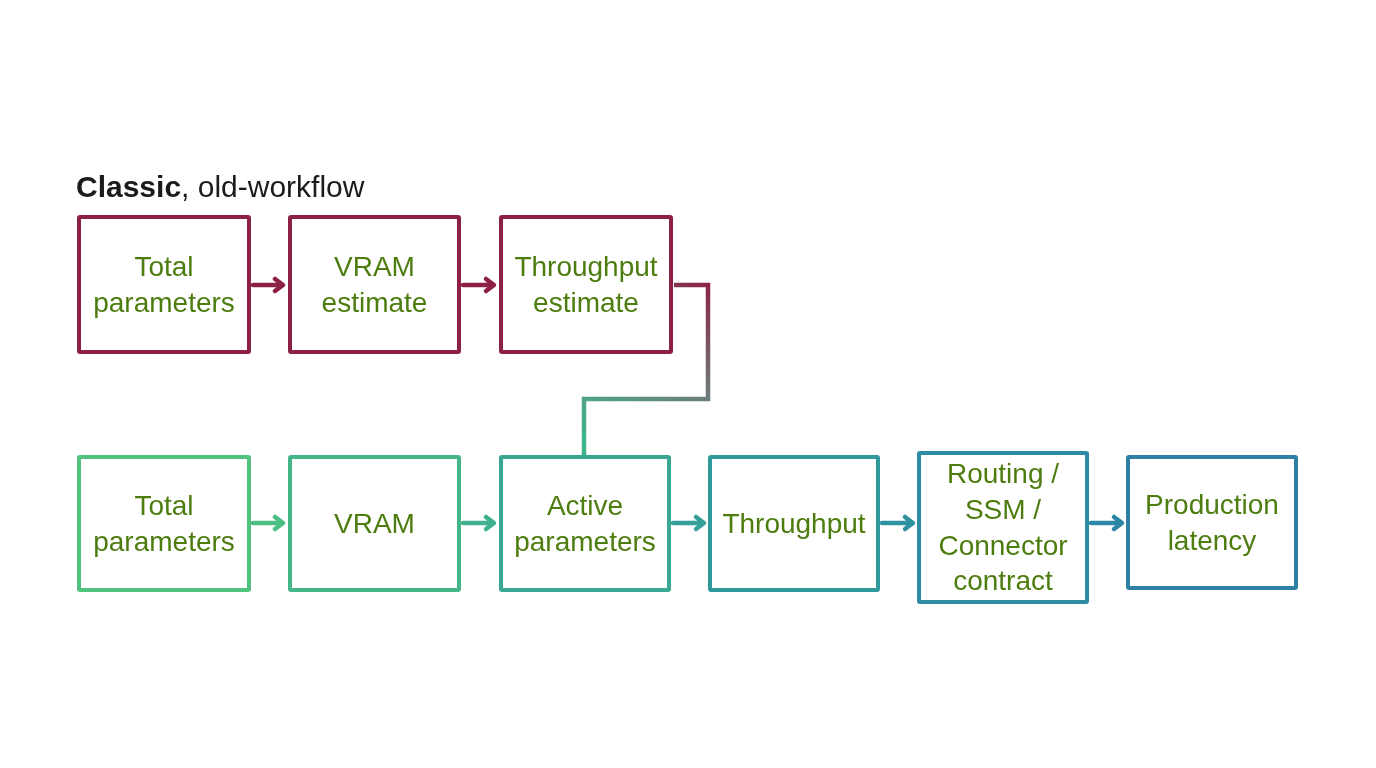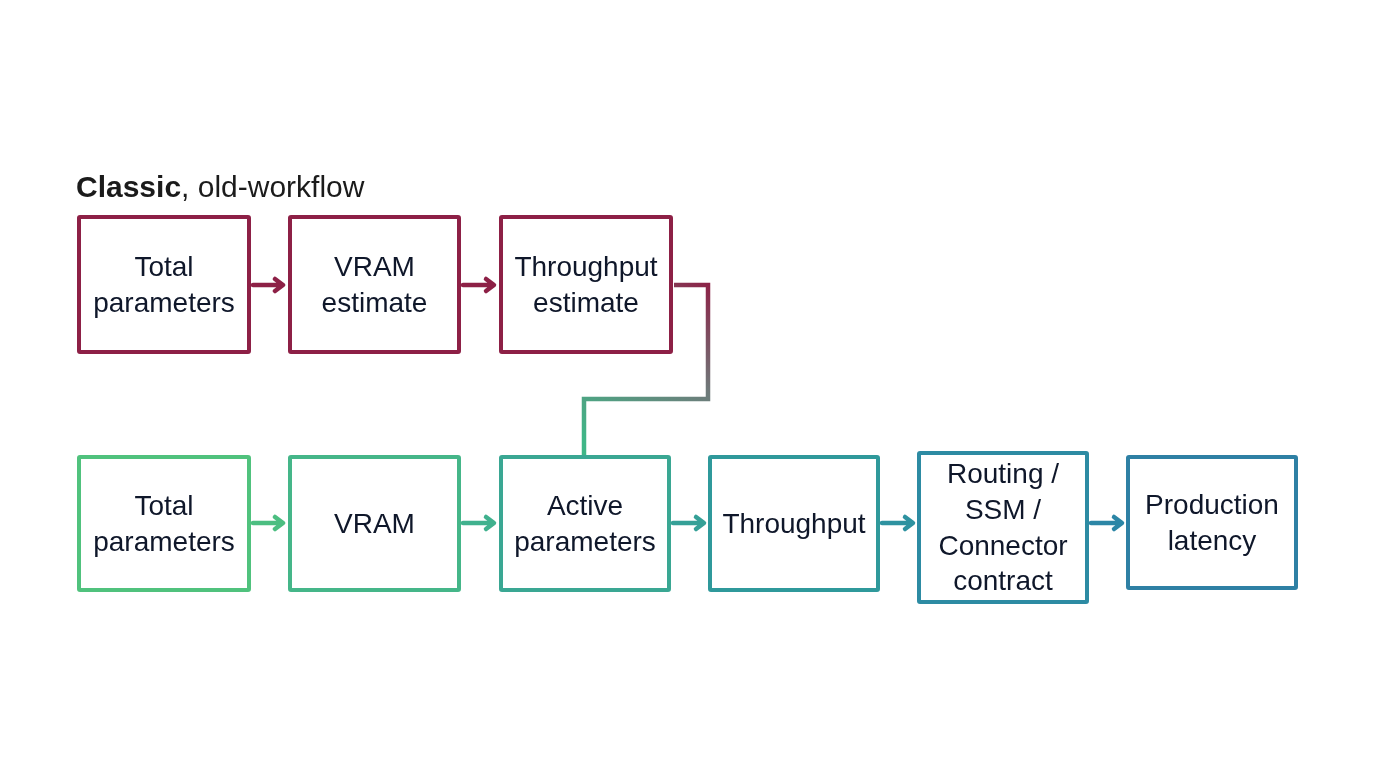--- a/index.html
+++ b/index.html
@@ -34,21 +34,21 @@
     display: flex;
     align-items: center;
     justify-content: center;
     text-align: center;
     z-index: 2;
   }
   .box-label {
     font-size: 28px;
     line-height: 1.28;
     white-space: pre-line;
-    color: #0f172a;
+    color: #4d7c0f;
     padding: 0 4px;
   }
   svg.wires {
     position: absolute;
     left: 0; top: 0;
     width: 1376px;
     height: 768px;
     z-index: 1;
   }
   svg.wires path {

